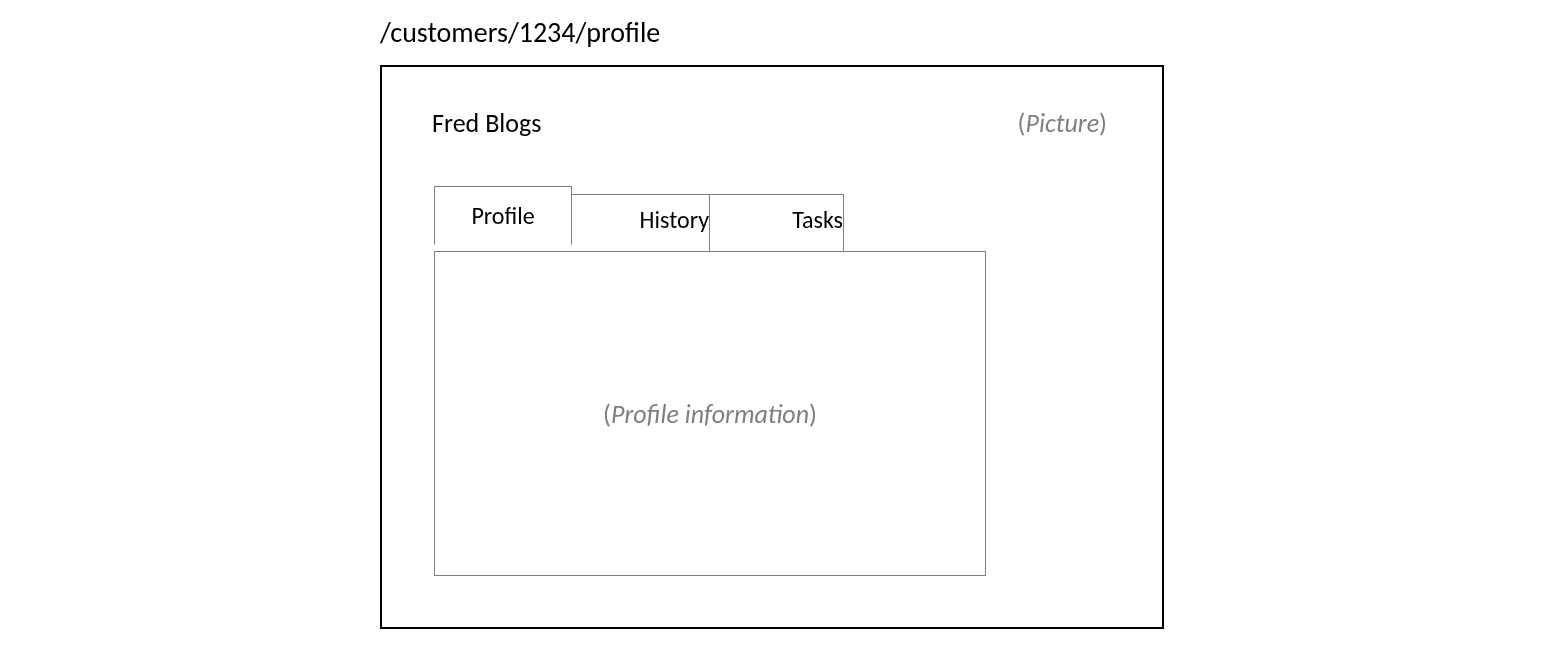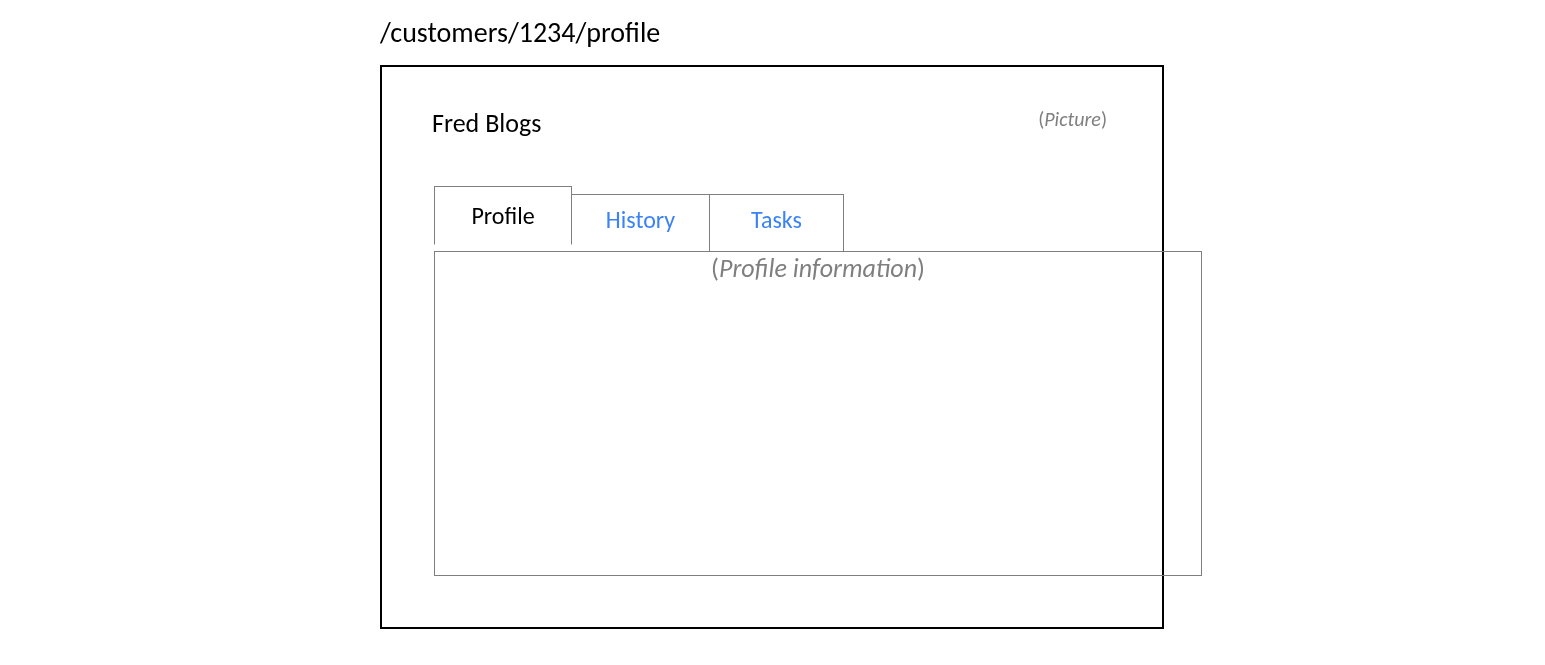--- a/index.html
+++ b/index.html
@@ -24,29 +24,29 @@
       left: 380px;
       top: 65px;
       width: 780px;
       height: 560px;
       border: 2px solid #000;
       background: #fff;
     }
     .header-row {
       display: flex;
       justify-content: space-between;
-      align-items: flex-start;
+      align-items: flex-end;
       padding: 40px 55px 0 50px;
     }
     .customer-name {
       font-size: 26px;
       color: #000;
     }
     .picture-placeholder {
-      font-size: 20px;
+      font-size: 26px;
       color: #7f7f7f;
     }
     .picture-placeholder .paren {
       font-style: normal;
     }
     .picture-placeholder .word {
       font-style: italic;
     }
     .tabs-wrapper {
       margin-top: 55px;
@@ -70,36 +70,38 @@
     .tab.active {
       width: 138px;
       color: #000;
       border-bottom: 1px solid #fff;
       z-index: 2;
       margin-bottom: -1px;
       top: -8px;
       padding: 14px 0;
     }
     .tab.inactive {
-      color: #3b82f6;
+      color: #000000;
+      text-align: right;
     }
     .tab.history {
       width: 138px;
       border-left: none;
     }
     .tab.tasks {
       width: 134px;
       border-left: none;
     }
     .content-pane {
       border: 1px solid #7f7f7f;
       margin-top: -1px;
-      width: 768px;
+      width: 552px;
       height: 325px;
       display: flex;
+      align-items: center;
       justify-content: center;
       box-sizing: border-box;
       z-index: 1;
       position: relative;
     }
     .content-placeholder {
       font-size: 26px;
       color: #7f7f7f;
     }
     .content-placeholder .paren {

